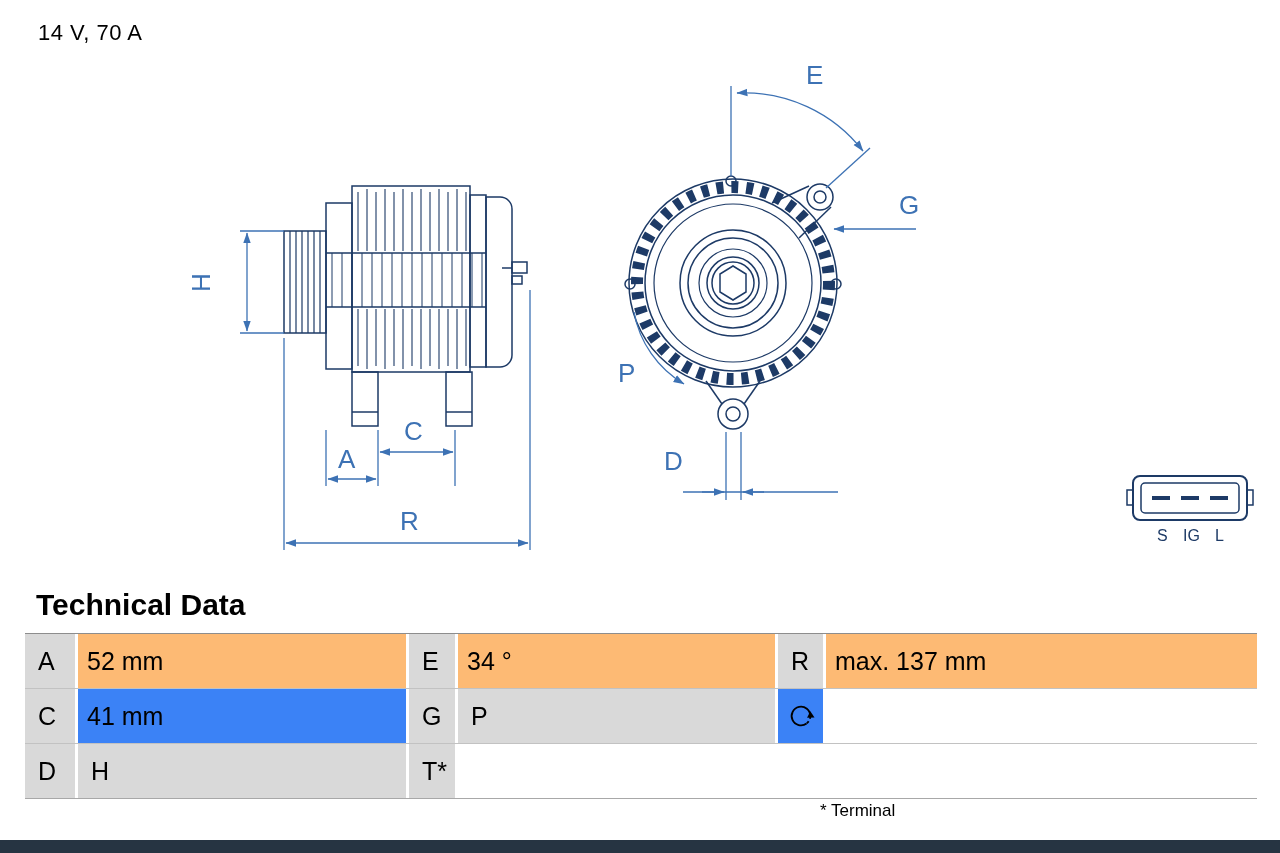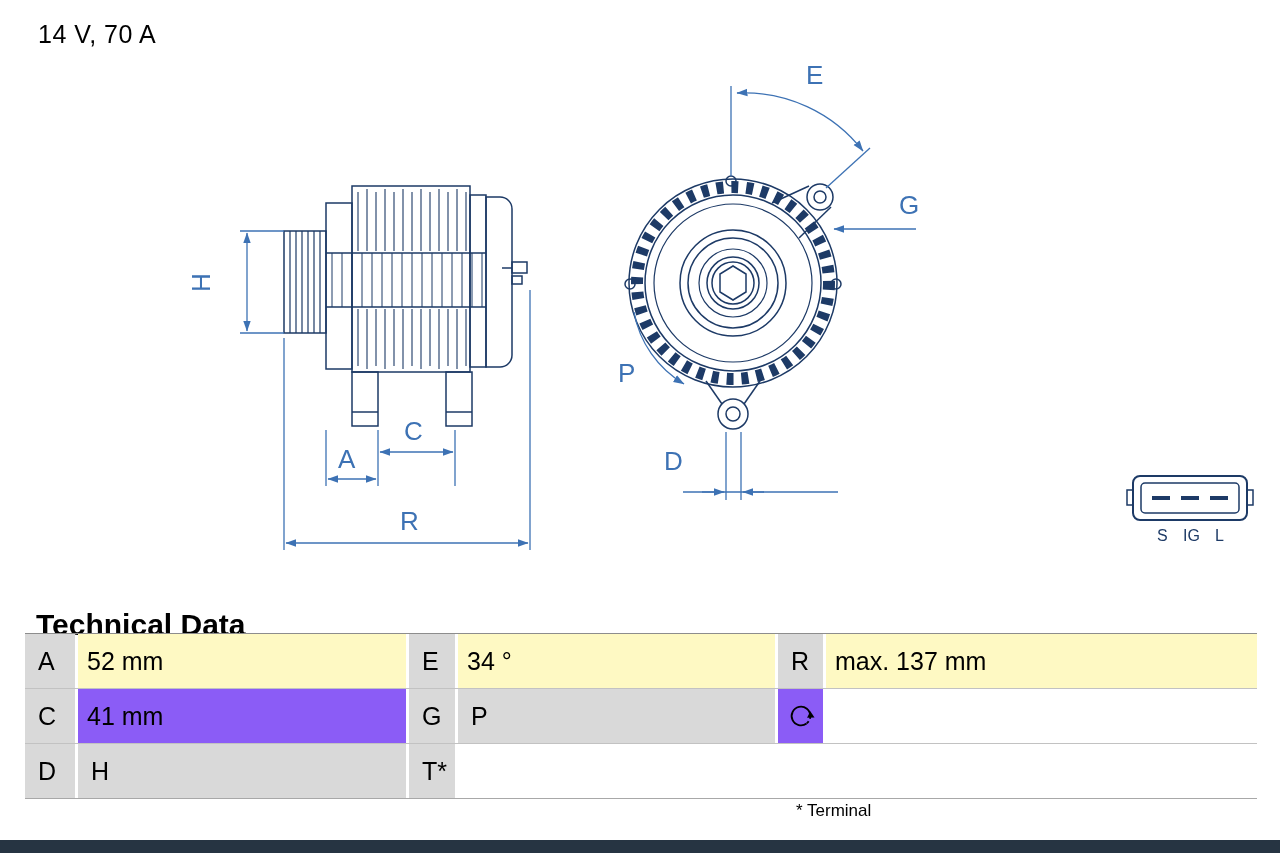--- a/index.html
+++ b/index.html
@@ -6,54 +6,54 @@
   html,body { width:1280px; height:853px; }
   body {
     background:#ffffff;
     font-family:"Liberation Sans", sans-serif;
     position:relative;
     overflow:hidden;
     color:#000;
   }
   .rating {
     position:absolute; left:38px; top:20px;
-    font-size:25px; font-weight:400; letter-spacing:.5px;
+    font-size:22px; font-weight:400; letter-spacing:.5px;
   }
   .drawing { position:absolute; left:0; top:0; }
   .dim-text {
     font-family:"Liberation Sans", sans-serif;
     font-size:26px; fill:#3d72b4;
   }
   .conn-text {
     font-family:"Liberation Sans", sans-serif;
     font-size:16px; fill:#1d3a66;
   }
   .tech-title {
-    position:absolute; left:36px; top:608px;
+    position:absolute; left:36px; top:588px;
     font-size:30px; font-weight:700;
   }
   .spec-table {
     position:absolute; left:25px; top:633px; width:1232px;
     border-top:1px solid #8d8d8d;
   }
   .spec-row {
     display:grid;
     grid-template-columns:50px 328px 46px 317px 45px 1fr;
     column-gap:3px;
     height:55px;
     border-bottom:1px solid #c2c2c2;
   }
   .spec-row:last-child { border-bottom:1px solid #a8a8a8; }
   .cell { display:flex; align-items:center; font-size:25px; }
   .cell.key { background:#d9d9d9; padding-left:13px; }
-  .cell.val { padding-left:9px; background:#fef9c3; }
-  .spec-row.alt .cell.val { background:#8b5cf6; }
+  .cell.val { padding-left:9px; background:#fdba74; }
+  .spec-row.alt .cell.val { background:#3b82f6; }
   .p-icon-wrap { display:inline-flex; align-items:center; }
   .footnote {
-    position:absolute; left:796px; top:801px; font-size:17px;
+    position:absolute; left:820px; top:801px; font-size:17px;
   }
   .bottom-bar {
     position:absolute; left:0; top:840px; width:1280px; height:13px;
     background:#263442;
   }
 </style>
 </head>
 <body>
 
 <div class="rating">14 V, 70 A</div>

